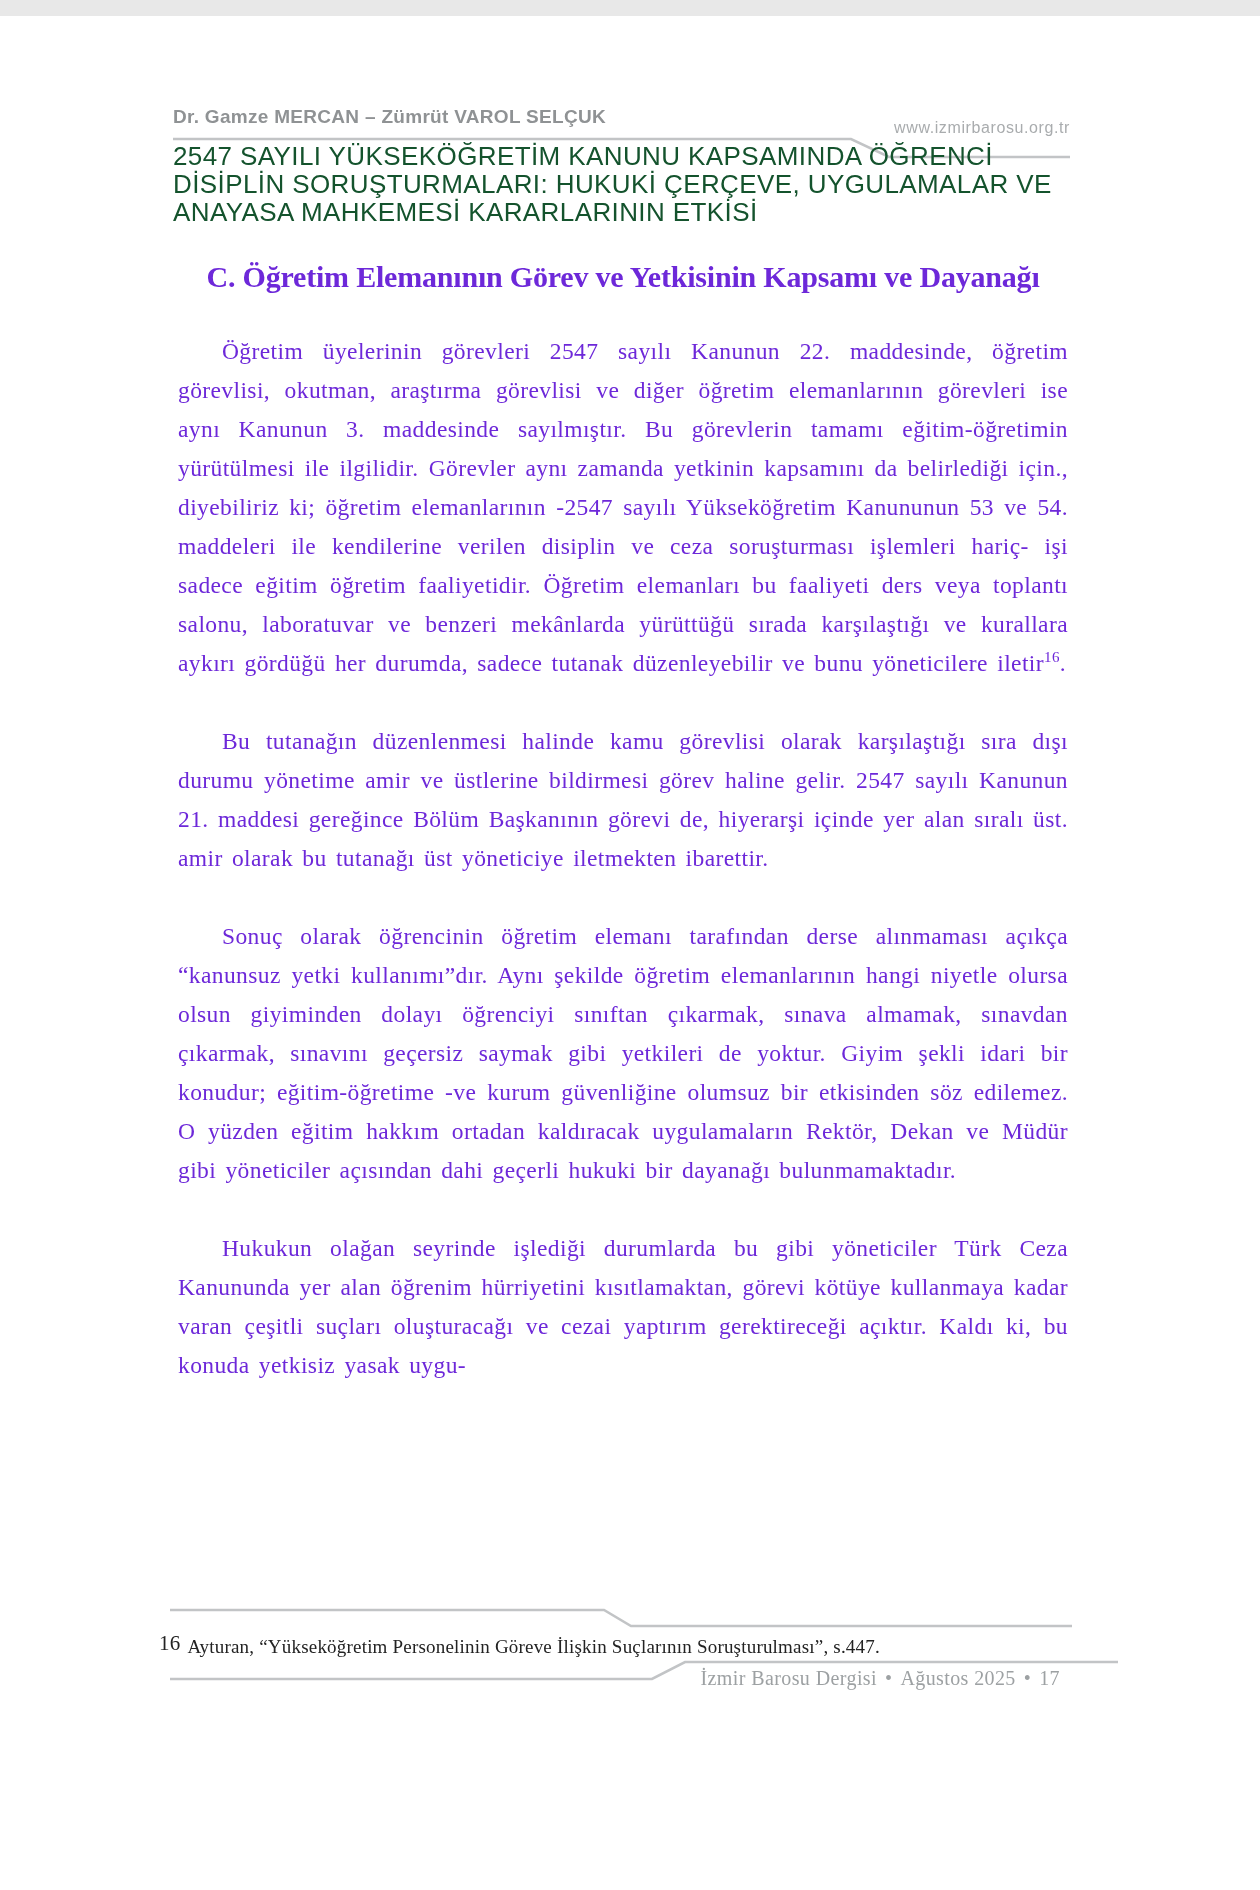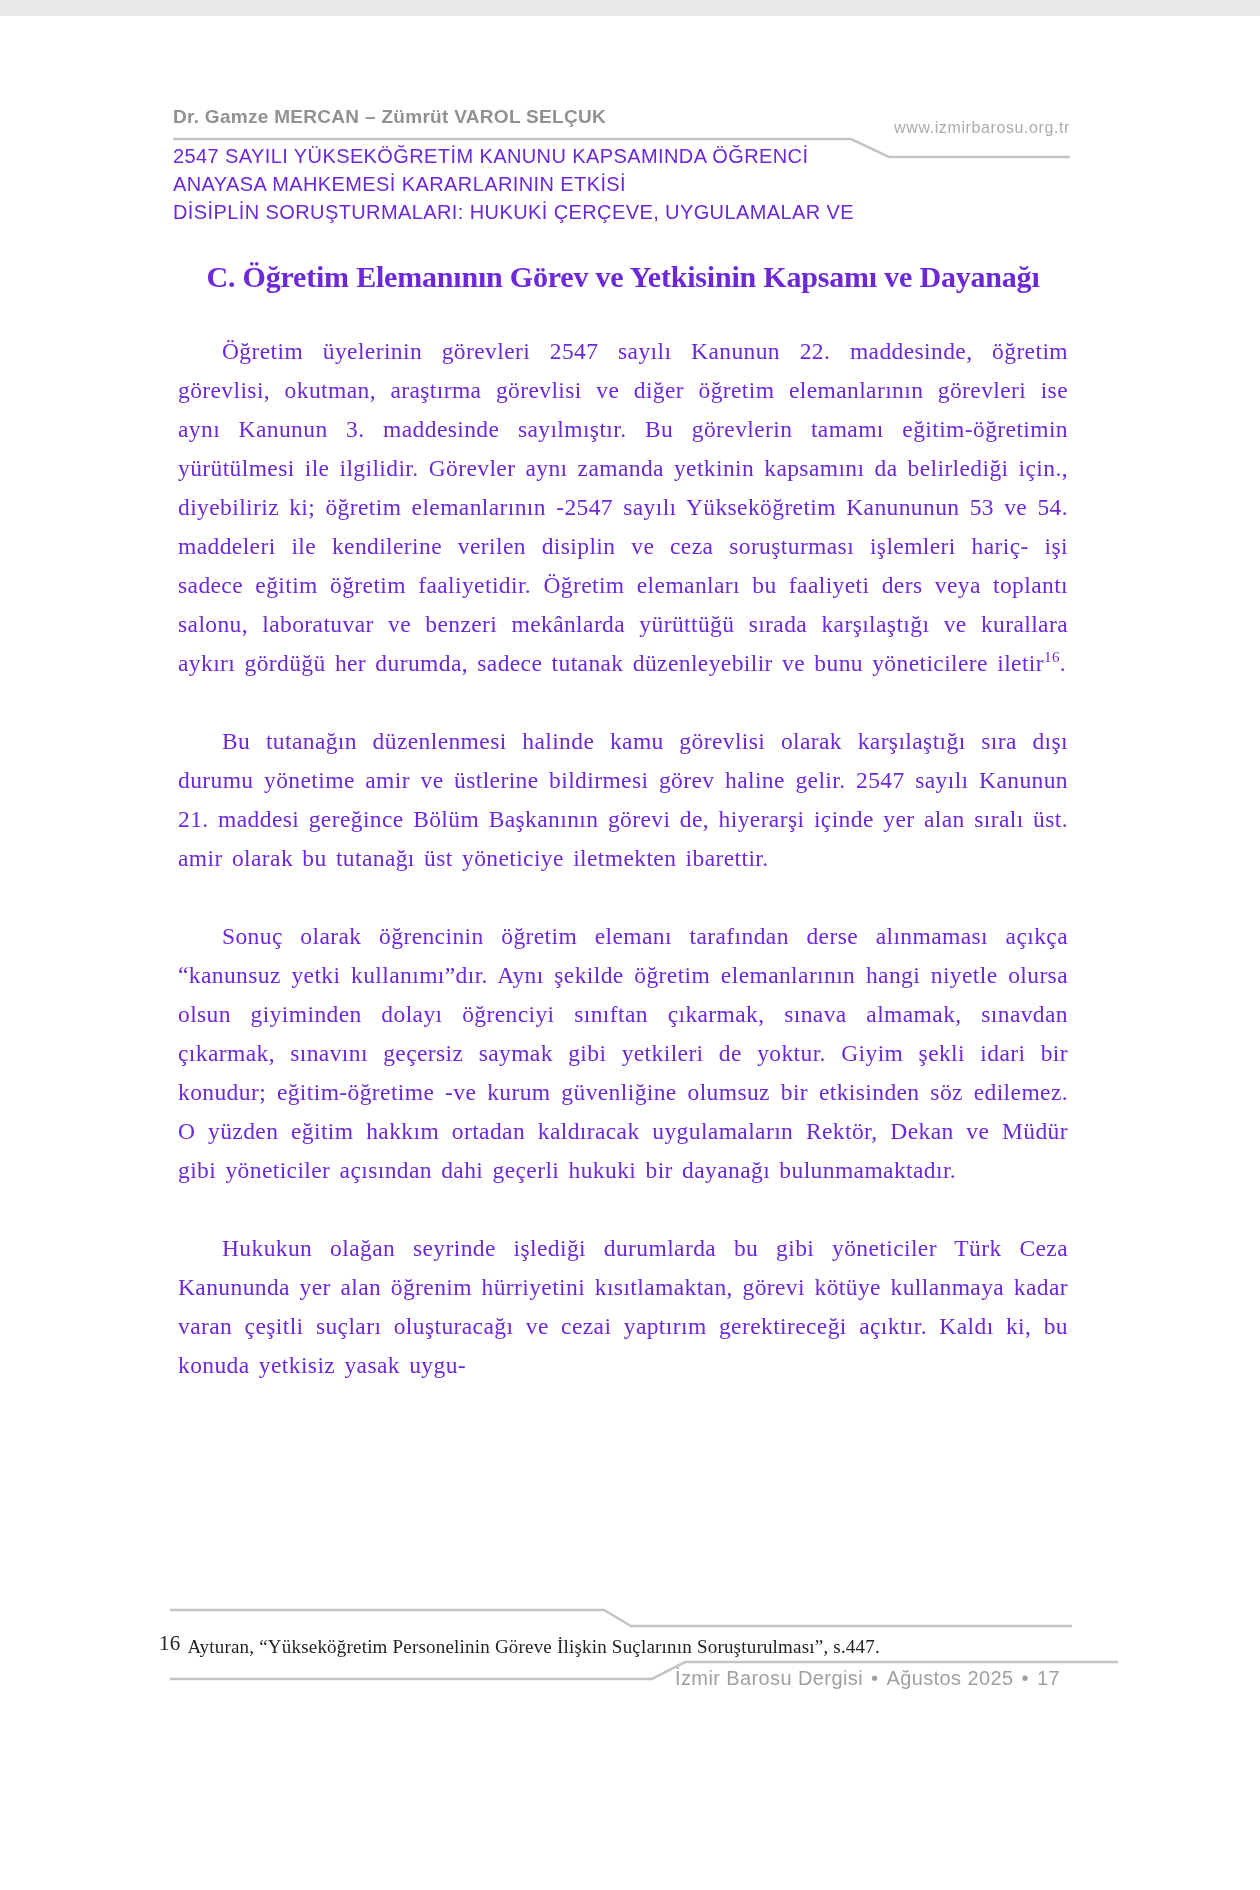--- a/index.html
+++ b/index.html
@@ -22,21 +22,21 @@
     font-weight:bold; font-size:19px; color:#8f9294; letter-spacing:0.3px;
   }
   .site {
     position:absolute; right:190px; top:103px;
     font-family:"Liberation Sans", sans-serif;
     font-size:16px; color:#a9acae; letter-spacing:0.6px;text-align:right;
   }
   .doc-title {
     position:absolute; left:173px; top:126px;
     font-family:"Liberation Sans", sans-serif;
-    font-size:20px; line-height:28px; color:#6d28d9; letter-spacing:0.4px;
+    font-size:26px; line-height:28px; color:#14532d; letter-spacing:0.4px;
   }
 
   .main {
     position:absolute; left:178px; top:244px; width:890px;
     color:#1d1d1d;
   }
   .section-heading {
     font-size:30px; font-weight:bold; color:#6d28d9;
     text-align:center; letter-spacing:-0.2px;
     margin-bottom:38px;
@@ -51,21 +51,21 @@
   .fn-ref { font-size:15px; vertical-align:super; line-height:0; }
 
   .footnote {
     position:absolute; left:159px; top:1615px; width:900px;
     font-size:19px; color:#232323; letter-spacing:0.2px;
   }
   .fn-num { font-size:21px; vertical-align:3px; margin-right:7px; }
 
   .page-footer {
     position:absolute; right:200px; top:1651px;
-    font-family:Liberation Sans, sans-serif;
+    font-family:Liberation Serif, serif;
     font-size:20px; color:#9da1a3; letter-spacing:0.4px;
   }
   .page-footer .bullet { margin:0 8px; color:#9da1a3; }
 </style>
 </head>
 <body>
 
 <div class="page">
 
   <svg class="rules-svg" viewBox="0 0 1260 1890" xmlns="http://www.w3.org/2000/svg">
@@ -73,22 +73,22 @@
     <polyline points="170,1594 604,1594 631,1610 1072,1610"></polyline>
     <polyline points="170,1663 652,1663 685,1646 1118,1646"></polyline>
   </svg>
 
   <div class="author">Dr. Gamze MERCAN – Zümrüt VAROL SELÇUK</div>
 
   <div class="site">www.izmirbarosu.org.tr</div>
 
   <div class="doc-title">
     <div>2547 SAYILI YÜKSEKÖĞRETİM KANUNU KAPSAMINDA ÖĞRENCİ</div>
+    <div>DİSİPLİN SORUŞTURMALARI: HUKUKİ ÇERÇEVE, UYGULAMALAR VE</div>
     <div>ANAYASA MAHKEMESİ KARARLARININ ETKİSİ</div>
-    <div>DİSİPLİN SORUŞTURMALARI: HUKUKİ ÇERÇEVE, UYGULAMALAR VE</div>
   </div>
 
   <div class="main">
     <h2 class="section-heading">C. Öğretim Elemanının Görev ve Yetkisinin Kapsamı ve Dayanağı</h2>
 
     <p class="para"><span>Öğretim üyelerinin görevleri 2547 sayılı Kanunun 22. maddesinde, öğretim görevlisi, okutman, araştırma görevlisi ve diğer öğretim elemanlarının görevleri ise aynı Kanunun 3. maddesinde sayılmıştır. Bu görevlerin tamamı eğitim-öğretimin yürütülmesi ile ilgilidir. Görevler aynı zamanda yetkinin kapsamını da belirlediği için., diyebiliriz ki; öğretim elemanlarının -2547 sayılı Yükseköğretim Kanununun 53 ve 54. maddeleri ile kendilerine verilen disiplin ve ceza soruşturması işlemleri hariç- işi sadece eğitim öğretim faaliyetidir. Öğretim elemanları bu faaliyeti ders veya toplantı salonu, laboratuvar ve benzeri mekânlarda yürüttüğü sırada karşılaştığı ve kurallara aykırı gördüğü her durumda, sadece tutanak düzenleyebilir ve bunu yöneticilere iletir</span><sup class="fn-ref">16</sup><span>.</span></p>
 
     <p class="para">Bu tutanağın düzenlenmesi halinde kamu görevlisi olarak karşılaştığı sıra dışı durumu yönetime amir ve üstlerine bildirmesi görev haline gelir. 2547 sayılı Kanunun 21. maddesi gereğince Bölüm Başkanının görevi de, hiyerarşi içinde yer alan sıralı üst. amir olarak bu tutanağı üst yöneticiye iletmekten ibarettir.</p>
 
     <p class="para">Sonuç olarak öğrencinin öğretim elemanı tarafından derse alınmaması açıkça “kanunsuz yetki kullanımı”dır. Aynı şekilde öğretim elemanlarının hangi niyetle olursa olsun giyiminden dolayı öğrenciyi sınıftan çıkarmak, sınava almamak, sınavdan çıkarmak, sınavını geçersiz saymak gibi yetkileri de yoktur. Giyim şekli idari bir konudur; eğitim-öğretime -ve kurum güvenliğine olumsuz bir etkisinden söz edilemez. O yüzden eğitim hakkım ortadan kaldıracak uygulamaların Rektör, Dekan ve Müdür gibi yöneticiler açısından dahi geçerli hukuki bir dayanağı bulunmamaktadır.</p>

